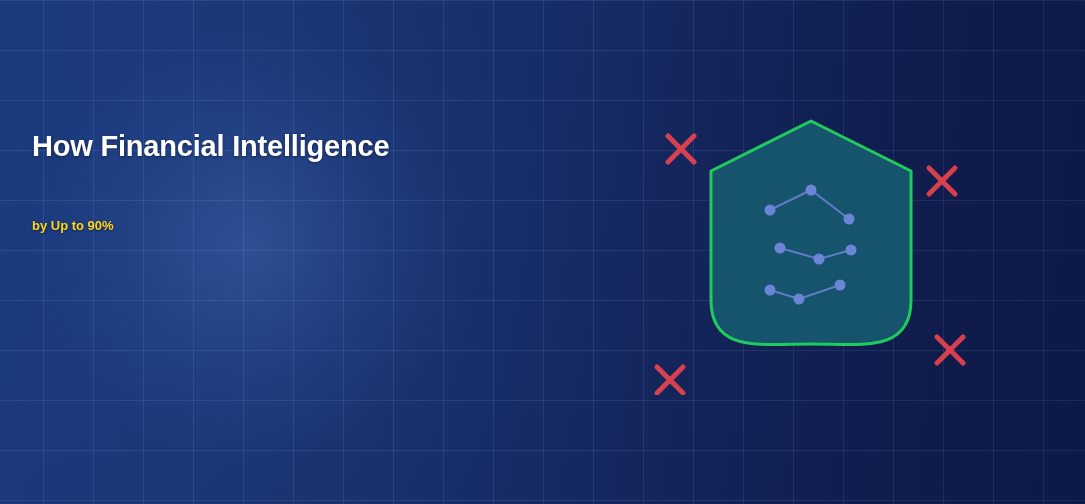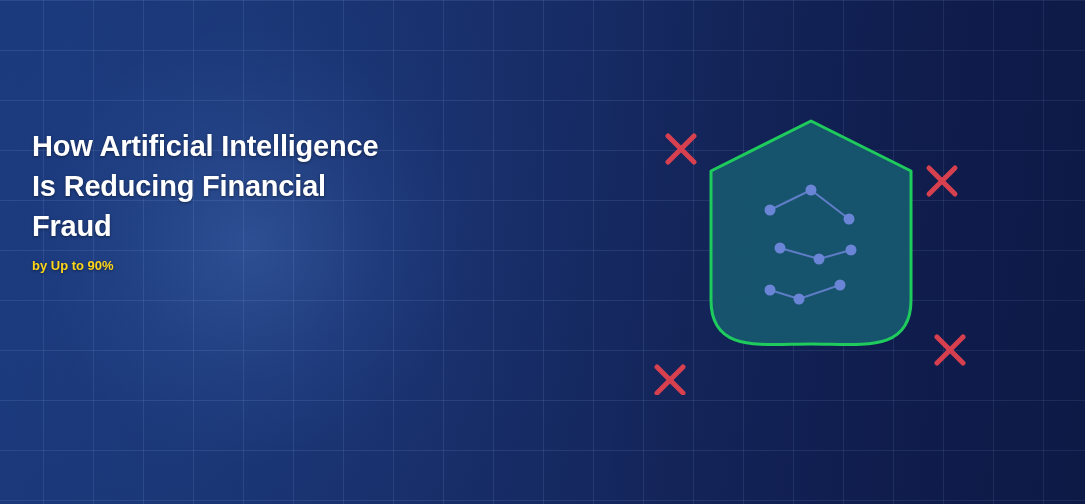--- a/index.html
+++ b/index.html
@@ -94,23 +94,22 @@
 
 <div id="banner">
 
   <div class="bg-base"></div>
   <div class="bg-glow"></div>
   <div class="bg-grid"></div>
   <div class="bg-vignette"></div>
 
   <div class="headline">
     <h1 class="headline-title">
-      <span>How Artificial Intelligence</span><br>
-      <span>Is Reducing Financial</span><br>
-      <span>Fraud</span>
+      <span>How Financial Intelligence</span><br>
+      <br>
     </h1>
     <p class="headline-sub">by Up to 90%</p>
   </div>
 
   <div class="graphic">
     <svg width="340" height="300" viewBox="0 0 340 300">
 
       <path d="M 171 26
                L 271 76
                L 271 205

